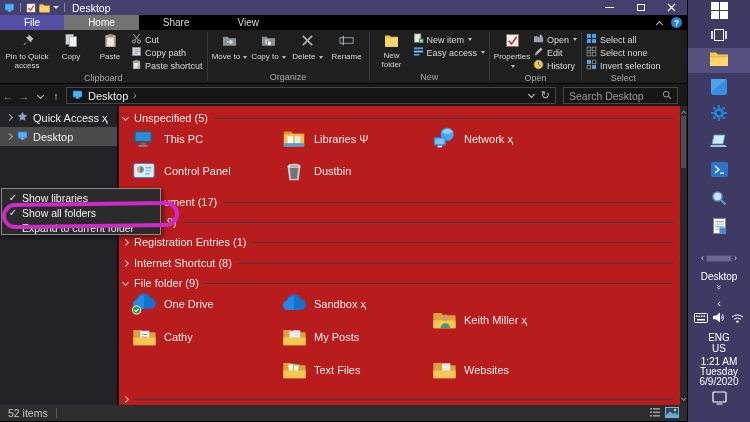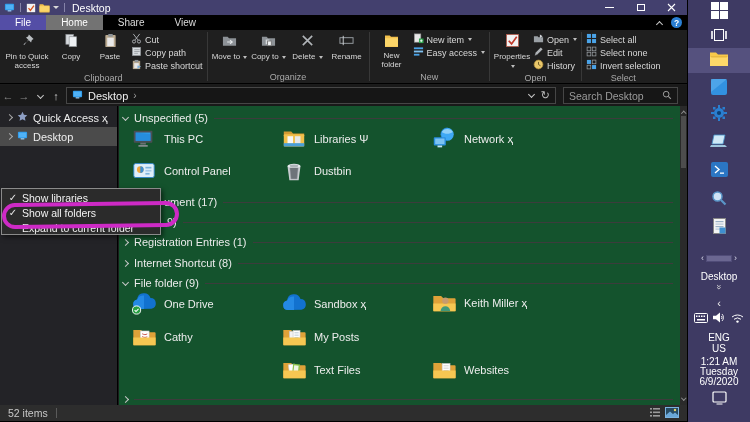--- a/index.html
+++ b/index.html
@@ -14,21 +14,21 @@
 .qat-sep{width:1px;height:9px;background:#8583a8;margin:0 2px}
 .title-text{font-size:10.5px;margin-left:5px;color:#fff;white-space:nowrap}
 .win-controls{margin-left:auto;display:flex;height:100%}
 .wc{width:31px;display:flex;align-items:center;justify-content:center}
 .wc-min-g{width:9px;height:1px;background:#fff;display:block}
 .wc-max-g{width:8px;height:7px;border:1px solid #fff;display:block}
 .caret-d{width:0;height:0;border-left:3px solid transparent;border-right:3px solid transparent;border-top:3.5px solid #d8d8d8;display:inline-block}
 
 
 .tabrow{position:absolute;top:15px;left:0;right:0;height:15px;background:#000;display:flex;align-items:stretch;font-size:10px;color:#dcdcdc}
-.tab{padding:0 15px;display:flex;align-items:center}
+.tab{padding:0 24px;display:flex;align-items:center}
 .tab-file{background:#544ea6;color:#fff}
 .tab-active{background:#737373;color:#fff}
 .tabrow-right{margin-left:auto;display:flex;align-items:center;gap:9px;padding-right:5px}
 .chev{display:inline-block;width:5px;height:5px;border-right:1.2px solid #c8c8c8;border-bottom:1.2px solid #c8c8c8}
 .chev-up{transform:rotate(-135deg);margin-top:3px}
 .chev-down{transform:rotate(45deg);margin-bottom:2px}
 .chev-right{transform:rotate(-45deg)}
 .help-circle{width:11px;height:11px;border-radius:50%;background:#2a7fd4;color:#fff;font-size:8.5px;font-weight:bold;display:flex;align-items:center;justify-content:center}
 
 
@@ -52,21 +52,21 @@
 .addr-right{margin-left:auto;display:flex;align-items:center;gap:7px;color:#bdbdbd}
 .searchbox{height:17px;border:1px solid #464646;background:#161616;margin-left:7px;flex:0 0 115px;display:flex;align-items:center;padding:0 5px;font-size:10.5px;color:#9b9b9b}
 .crumb-sep{color:#9f9f9f;font-size:10px}
 
 
 .main{position:absolute;top:106px;left:0;right:0;bottom:16px}
 .navpane{position:absolute;left:0;top:0;width:118px;height:100%;background:#232327;border-right:1px solid #000}
 .navrow{position:absolute;left:0;right:0;height:19px;display:flex;align-items:center;font-size:11px;color:#ededed;padding-left:7px;gap:5px;white-space:nowrap}
 .navrow .chev{border-color:#a8a8a8}
 .nav-selected{background:#4b4b4b}
-.content{position:absolute;left:119px;top:0;right:0;height:100%;background:#14532d;overflow:visible}
+.content{position:absolute;left:119px;top:0;right:0;height:100%;background:#b91c1c;overflow:visible}
 .cheader{position:absolute;height:14px;display:flex;align-items:center;gap:6px;font-size:11px;color:#ececec;white-space:nowrap;right:14px}
 .rule{flex:1;height:0;border-top:1px solid #3c3c3c}
 .item{position:absolute;display:flex;align-items:center;gap:7px;height:26px;cursor:default}
 .item .lab{font-size:11px;color:#ededed;white-space:nowrap}
 .ci{width:26px;height:26px;flex:0 0 26px;display:flex;align-items:center;justify-content:center}
 .vsb{position:absolute;right:0;top:0;width:7px;height:100%;background:#2a2a2a;display:flex;flex-direction:column;align-items:center}
 .vsb-thumb{position:absolute;top:10px;left:1px;width:5px;height:52px;background:#4d4d4d}
 .vsb .chev{width:3.5px;height:3.5px;border-color:#8f8f8f}
 .vsb-up{position:absolute;top:3px}
 .vsb-down{position:absolute;bottom:4px}
@@ -497,21 +497,21 @@
         </div>
         <div class="item" style="left:162px;top:185px">
           <span class="ci">
               <svg width="26" height="26" viewBox="0 0 28 28">
                 <path d="M7.5 20.5a5.2 5.2 0 0 1-.9-10.3A7.4 7.4 0 0 1 21 8.6a5.8 5.8 0 0 1 1 11.5z" fill="#1272cf"></path>
                 <path d="M7.5 20.5a5.2 5.2 0 0 1-.9-10.3A7.4 7.4 0 0 1 14 5.9v14.6z" fill="#2489e4"></path>
               </svg>
             </span>
             <span class="lab">Sandbox ҳ</span>
         </div>
-        <div class="item" style="left:312px;top:184px">
+        <div class="item" style="left:312px;top:201px">
           <span class="ci">
               <svg width="26" height="26" viewBox="0 0 28 28">
                 <path d="M2.5 6.5h8.4l2.4 2.4h12.2c.6 0 1 .4 1 1V22c0 .6-.4 1-1 1H3.5c-.6 0-1-.4-1-1z" fill="#dfa239"></path>
                 <path d="M2.5 14.5h24v7.5c0 .6-.4 1-1 1H3.5c-.6 0-1-.4-1-1z" fill="#f6c752"></path>
                 <circle cx="15.5" cy="11.5" r="3.4" fill="#c79b6e"></circle>
                 <path d="M10.3 22.5c.3-3.2 2.5-5.1 5.2-5.1s4.9 1.9 5.2 5.1z" fill="#41997a"></path>
               </svg>
             </span>
             <span class="lab">Keith Miller ҳ</span>
         </div>

